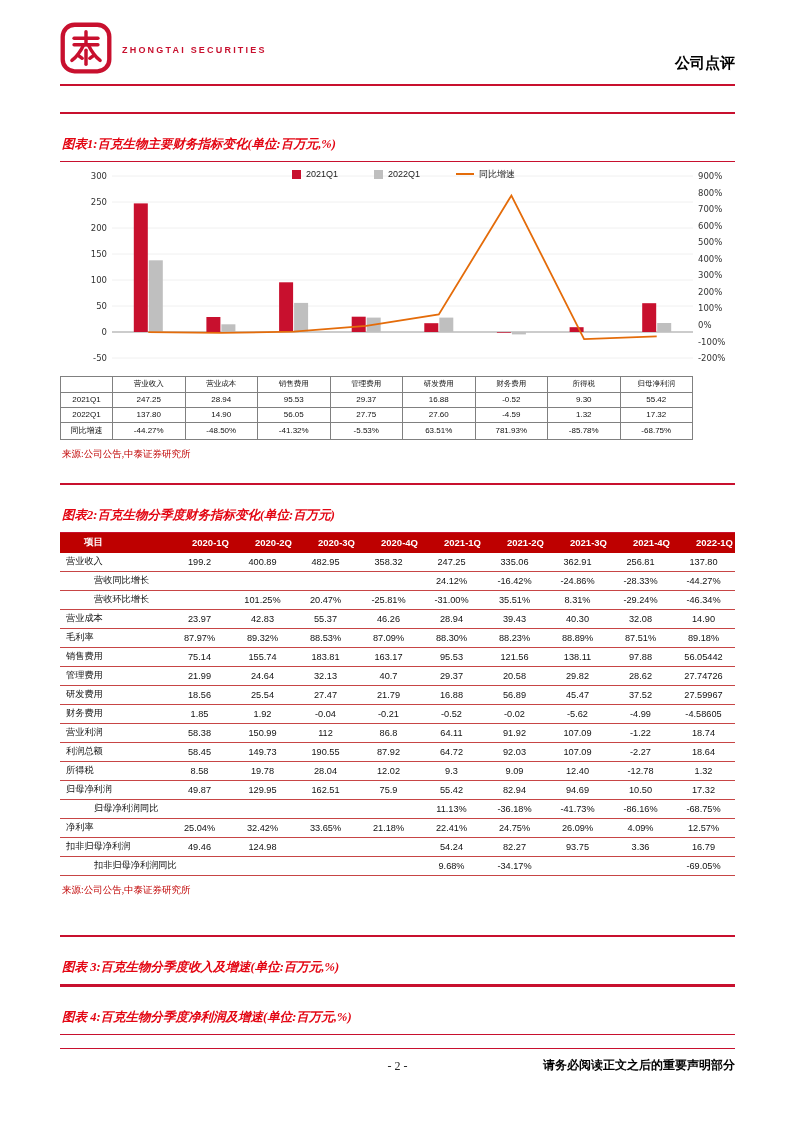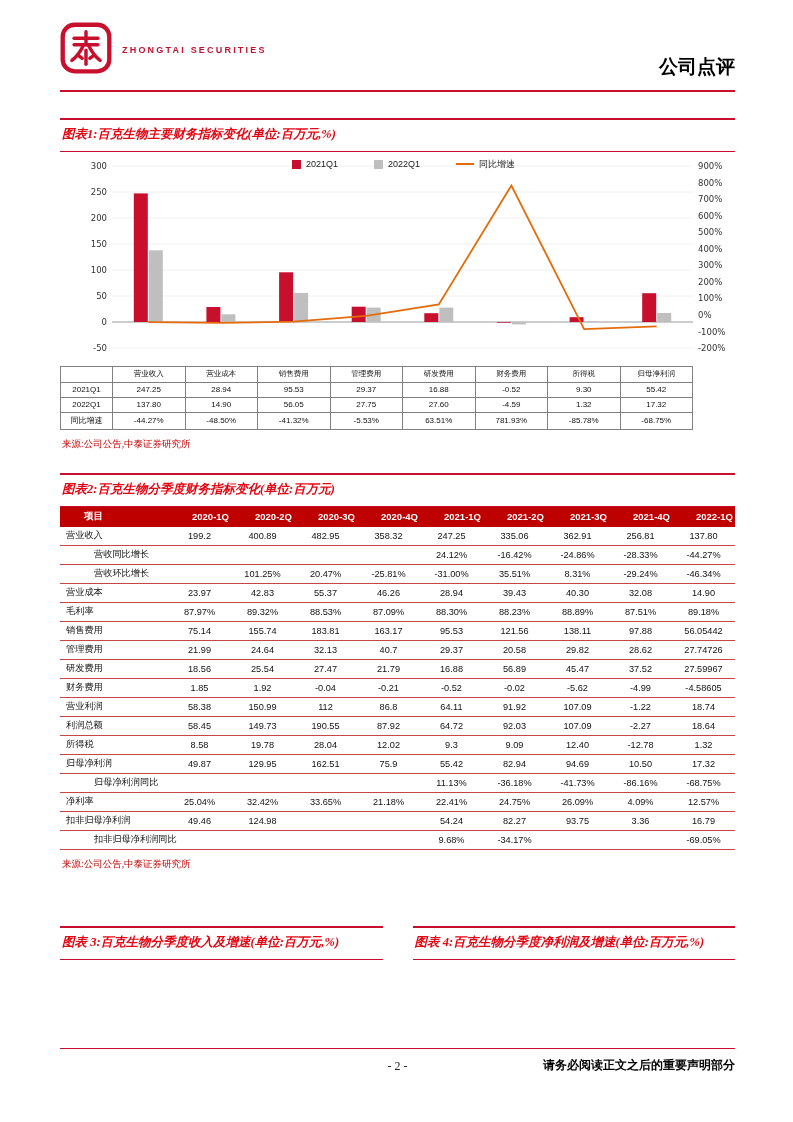--- a/index.html
+++ b/index.html
@@ -9,28 +9,28 @@
           padding:22px 58px 0 60px; overflow:hidden; }
 
   
   .hdr { display:flex; justify-content:space-between; align-items:flex-start; }
   .logo { display:flex; align-items:center; gap:10px; }
   .logo-mark svg { display:block; }
   .brand-cn { font-size:27px; font-weight:bold; color:#C8102E; letter-spacing:3px;
               font-family:"Liberation Serif","DejaVu Serif",serif; line-height:1.1; }
   .brand-en { font-size:9px; color:#C8102E; letter-spacing:2.2px; margin-top:4px; font-weight:bold; }
   .report-type { font-family:"Liberation Serif","DejaVu Serif",serif; font-weight:bold;
-                 font-size:19px; margin-top:32px; color:#000; }
+                 font-size:15px; margin-top:32px; color:#000; }
   .hdr-rule { border-top:2px solid #C8102E; margin-top:10px; }
 
   
   .fig-title { border-top:2px solid #C8102E; border-bottom:1px solid #C8102E;
-               padding:4px 2px 5px; color:#E30613; font-weight:bold; font-style:italic;
+               padding:20px 2px 5px; color:#E30613; font-weight:bold; font-style:italic;
                font-size:12.5px; line-height:1.75;
-               font-family:"Liberation Serif","DejaVu Serif",serif;margin-top:17px; }
+               font-family:"Liberation Serif","DejaVu Serif",serif; }
   .sec1 { margin-top:26px; }
   .sec2 { margin-top:22px; }
 
   
   .chart { position:relative; margin-top:4px; }
   .chart svg text { font-family:"DejaVu Sans",sans-serif; font-size:8.5px; fill:#333; }
   .legend { position:absolute; top:2px; left:232px; display:flex; gap:36px; align-items:center;
             font-size:9px; color:#222; }
   .legend-item { display:flex; align-items:center; gap:5px; }
   .legend-marker { width:9px; height:9px; display:inline-block; }
@@ -50,21 +50,21 @@
   .fig2-table { width:100%; border-collapse:collapse; table-layout:fixed; }
   .fig2-table thead th { background:#BE0000; color:#fff; font-size:9.5px; font-weight:bold;
         padding:3.5px 2px; text-align:right; white-space:nowrap; }
   .fig2-table thead th:first-child { text-align:left; padding-left:24px; width:108px; }
   .fig2-table td { font-size:9.2px; padding:2.5px 2px; text-align:center;
         border-bottom:1px solid #C74545; white-space:nowrap; color:#111; }
   .fig2-table td.label { text-align:left; padding-left:6px; }
   .fig2-table td.label.indent { padding-left:34px; }
 
   
-  .figrow { display:grid; grid-template-columns:1fr 1fr; column-gap:30px; margin-top:38px; }
+  .figrow { display:grid; grid-template-columns:1fr; column-gap:30px; margin-top:38px; }
 
   
   .footer { position:absolute; left:60px; right:58px; bottom:48px;
             border-top:1.5px solid #C8102E; padding-top:10px; }
   .page-num { text-align:center; font-size:12px; color:#222;
               font-family:"Liberation Serif","DejaVu Serif",serif; }
   .disclaimer { position:absolute; right:0; top:8px; font-weight:bold; font-size:12px; color:#000;
               font-family:"Liberation Serif","DejaVu Serif",serif; }
 </style>
 </head>

